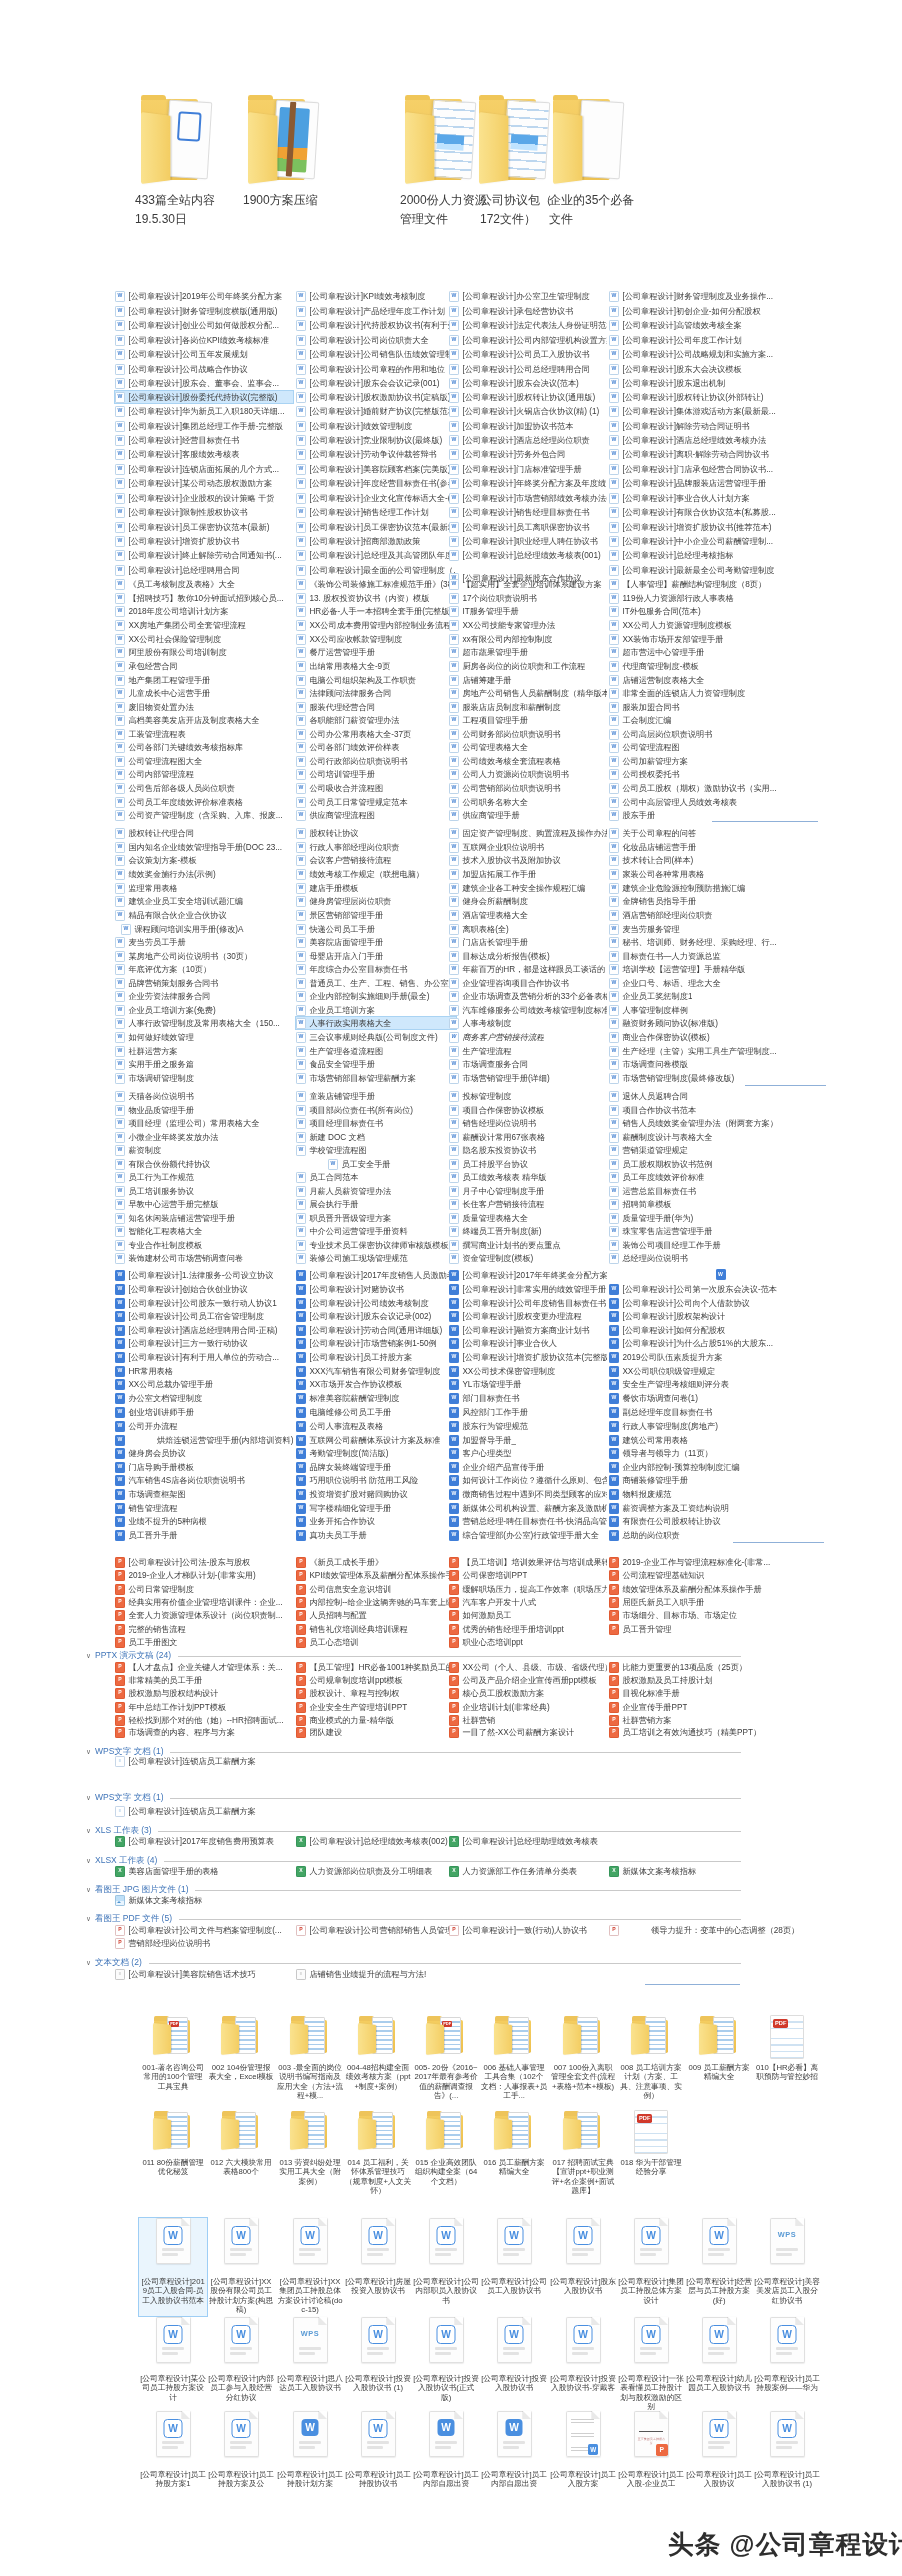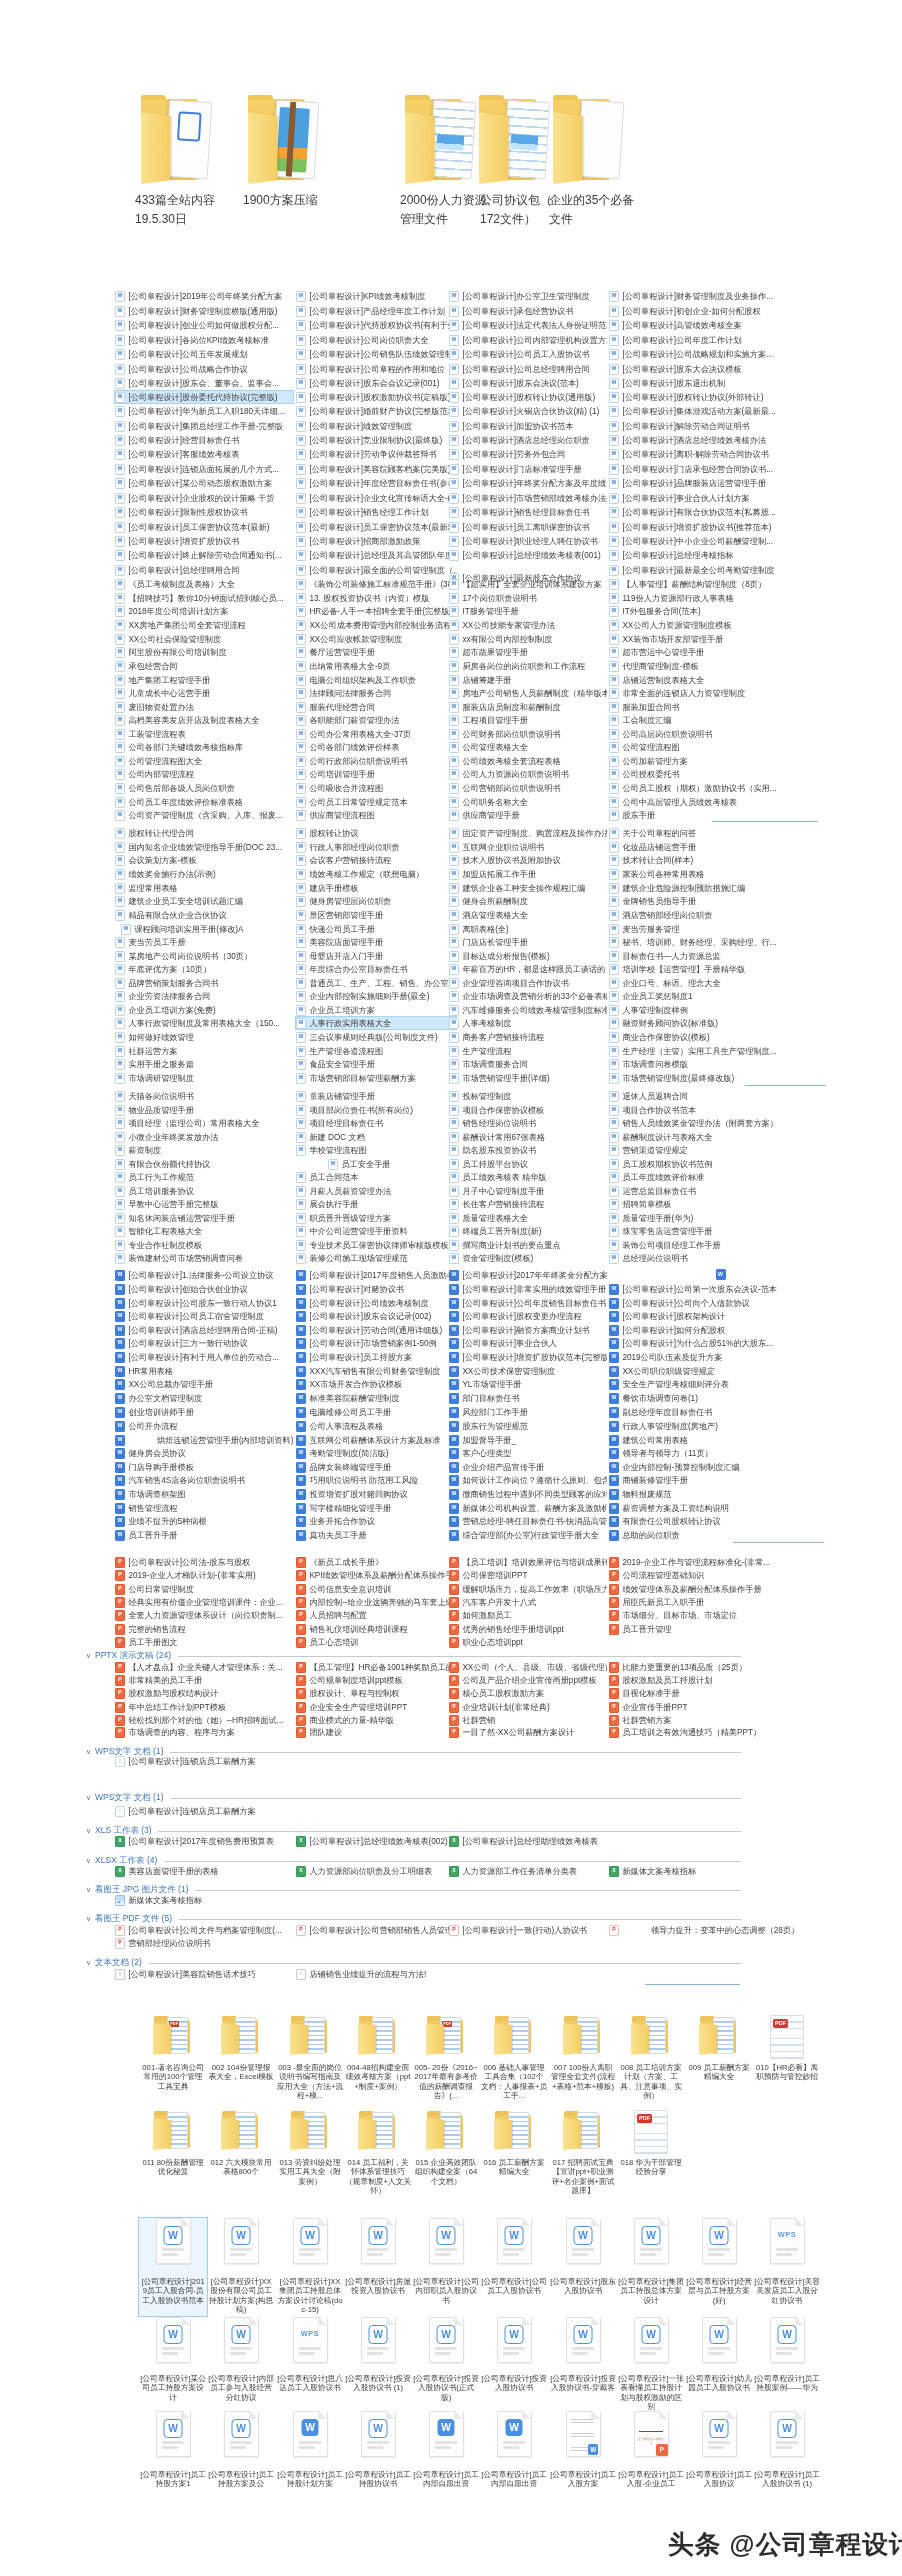--- a/index.html
+++ b/index.html
@@ -1014,21 +1014,21 @@
       <span class="fi-label">融资财务顾问协议(标准版)</span>
     </div>
     <div class="file-item" style="left: 115px; top: 1031px; width: 178px;">
       <span class="ic ic-word-outline"></span>
       <span class="fi-label">如何做好绩效管理</span>
     </div>
     <div class="file-item" style="left: 296px; top: 1031px; width: 160px;">
       <span class="ic ic-word-outline"></span>
       <span class="fi-label">三会议事规则经典版(公司制度文件)</span>
     </div>
-    <div class="file-item" style="left: 449px; top: 1031px; width: 158px;">
+    <div class="file-item" style="left: 449px; top: 1031px; width: 158px; font-style: italic;">
       <span class="ic ic-word-outline"></span>
       <span class="fi-label">商务客户营销接待流程</span>
     </div>
     <div class="file-item" style="left: 609px; top: 1031px; width: 223px;">
       <span class="ic ic-word-outline"></span>
       <span class="fi-label">商业合作保密协议(模板)</span>
     </div>
     <div class="file-item" style="left: 115px; top: 1045px; width: 178px;">
       <span class="ic ic-word-outline"></span>
       <span class="fi-label">社群运营方案</span>

